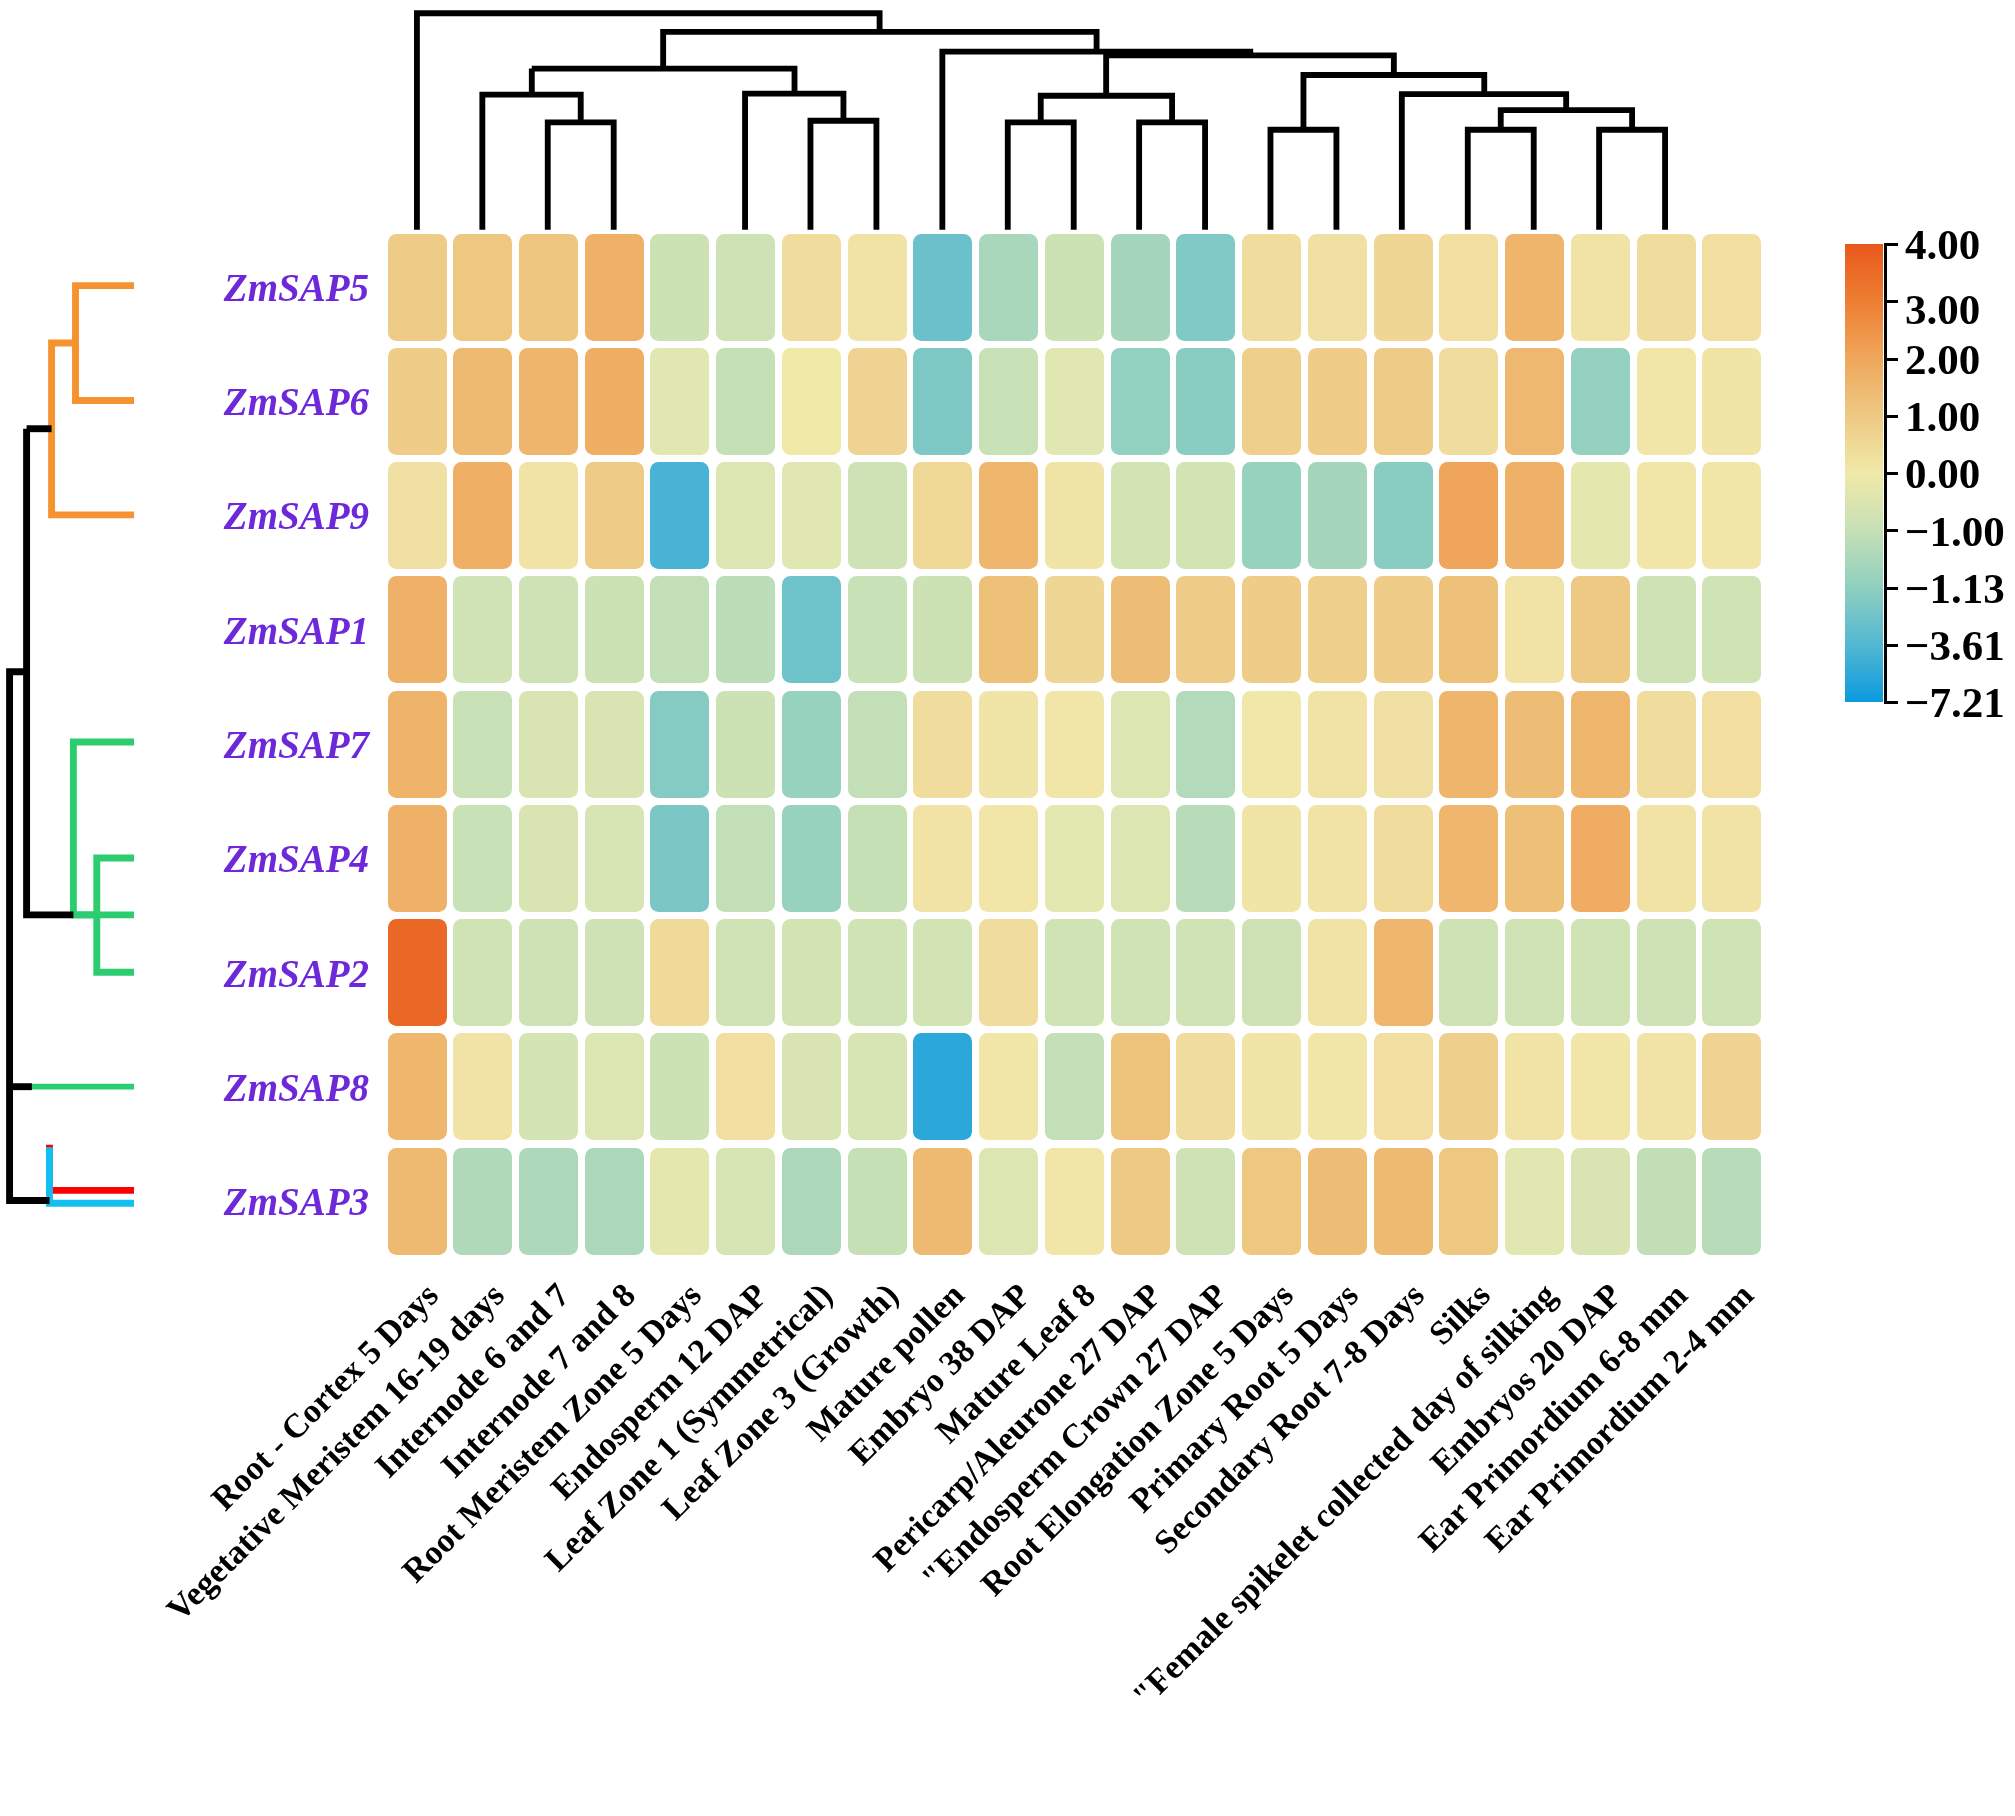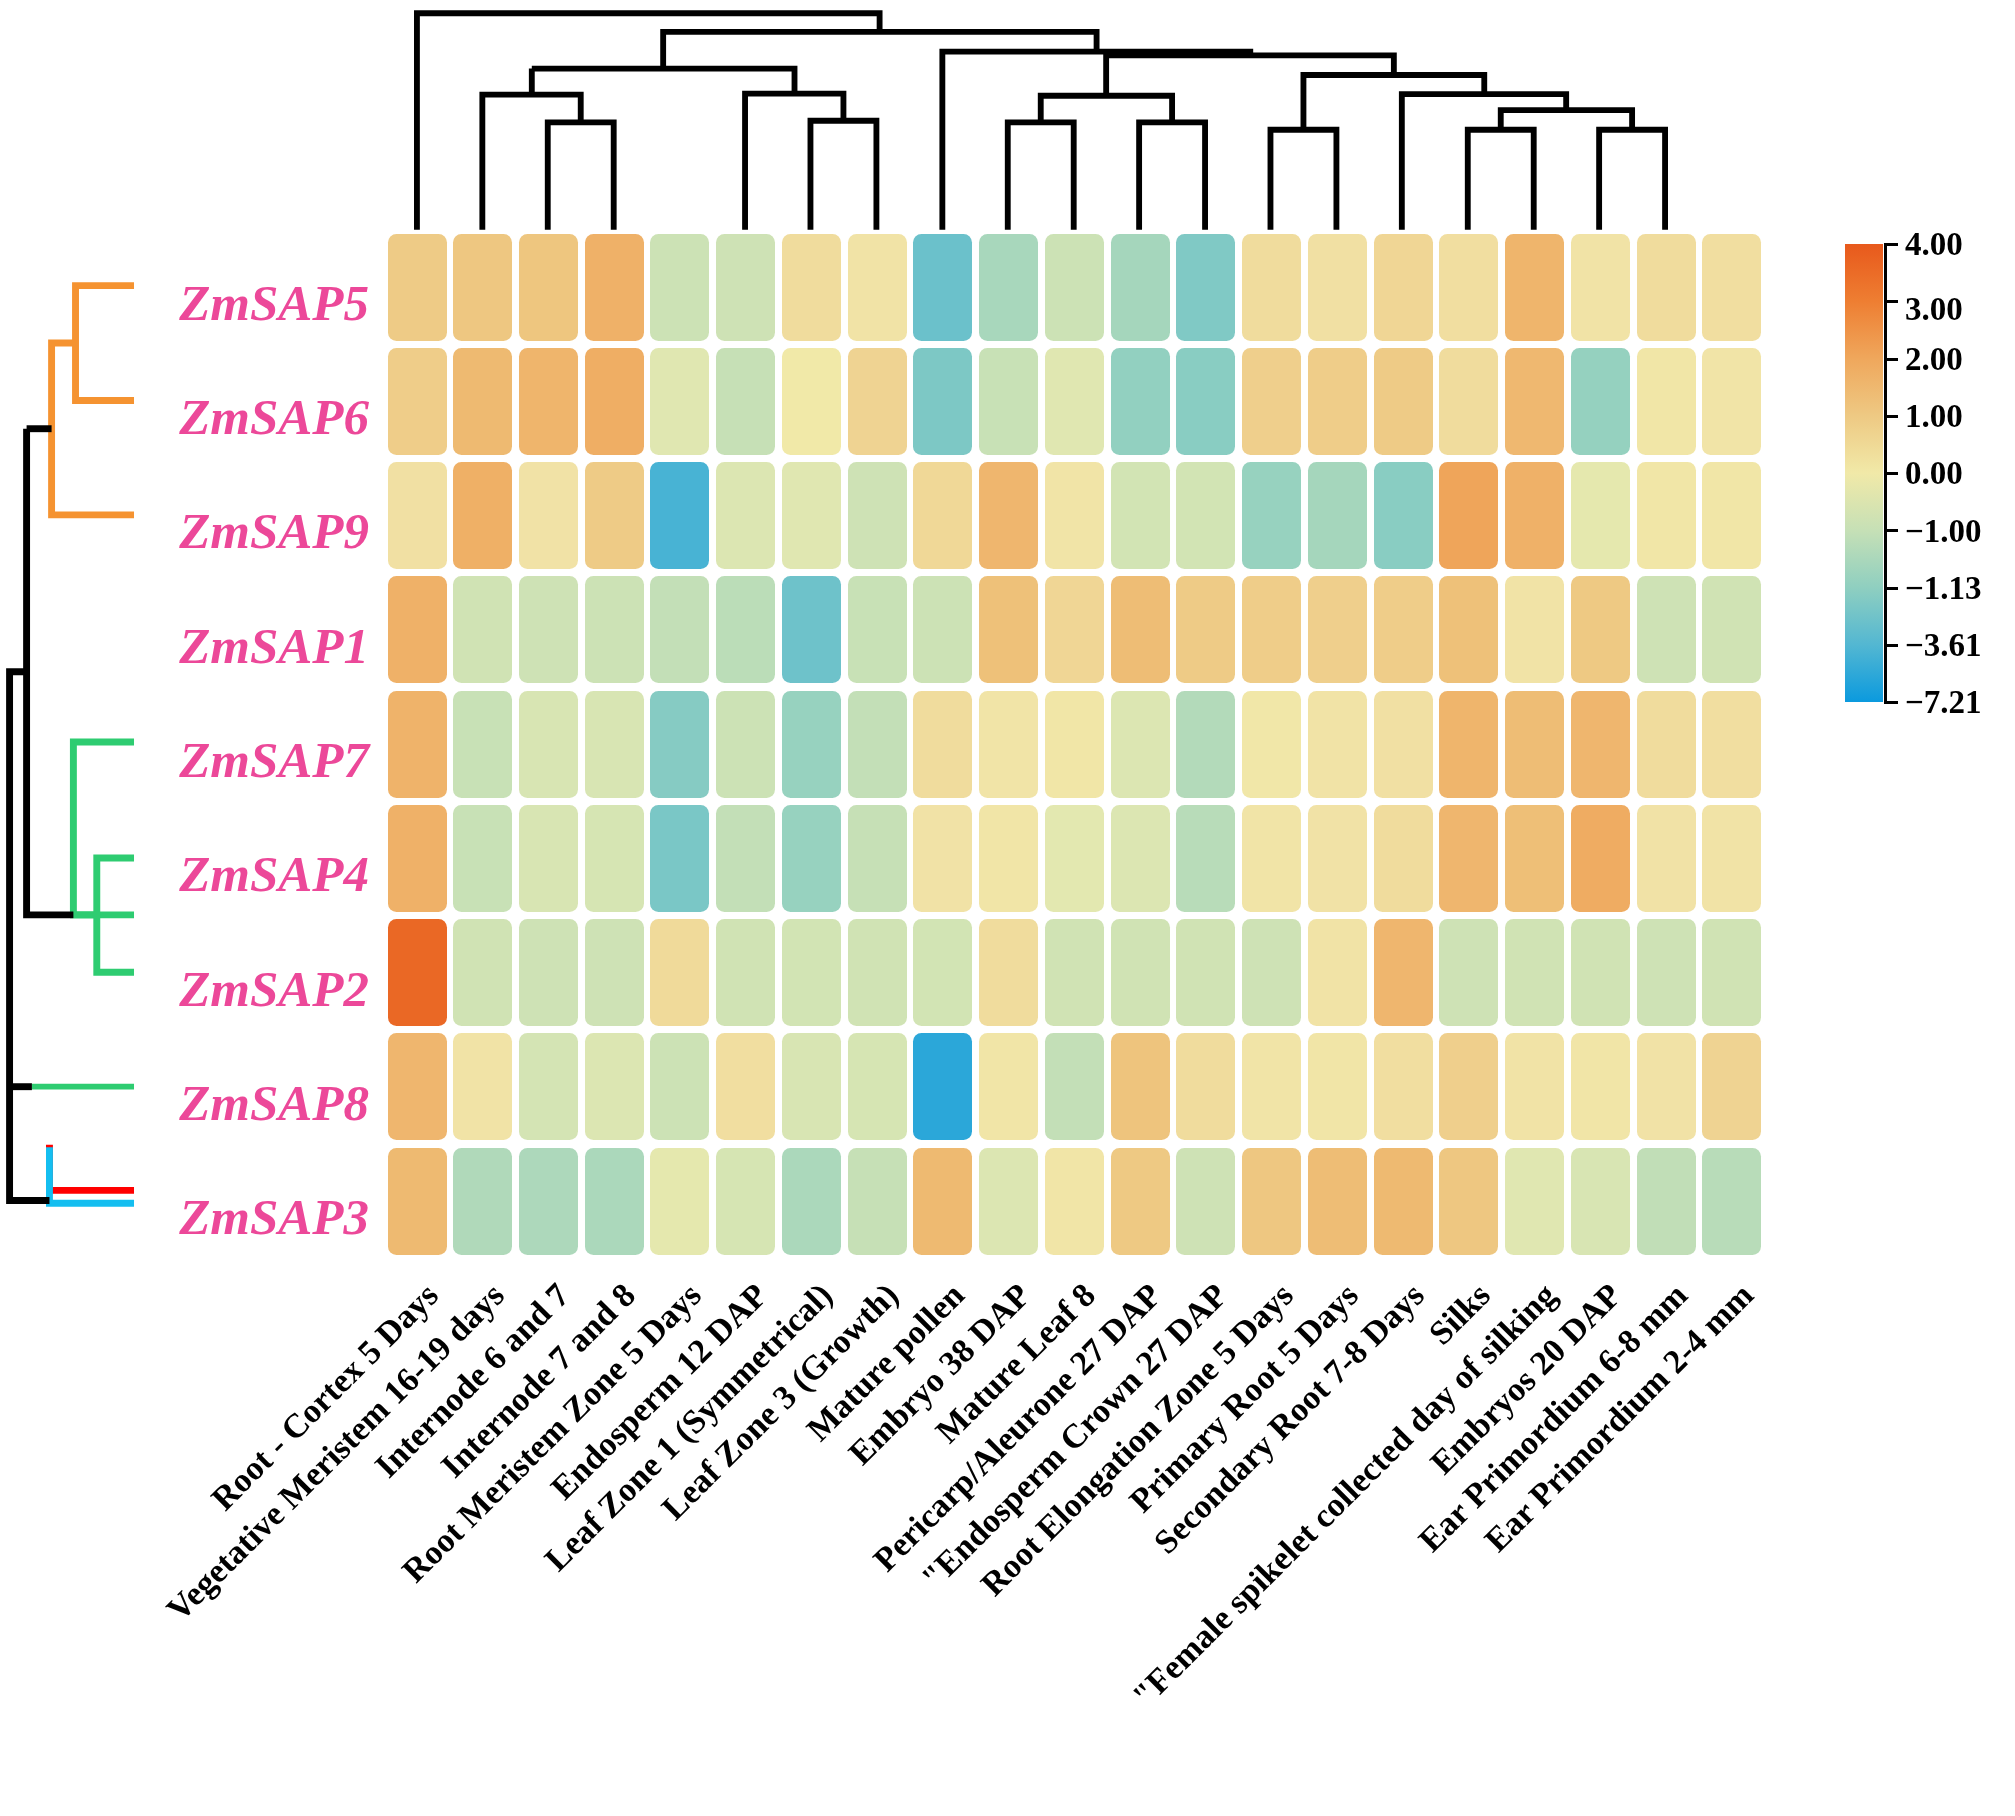--- a/index.html
+++ b/index.html
@@ -15,25 +15,24 @@
   #row-dendro{left:0;top:0;width:2015px;height:1817px;}
 
   
   #heat{position:absolute;left:384px;top:230px;width:1381px;height:1029px;}
   .hcell{position:absolute;border-radius:8.5px;}
 
   
   .rowlab{
     position:absolute;
     font-style:italic;font-weight:bold;
-    font-size:51px;color:#ec4899;
+    font-size:39px;color:#6d28d9;
     white-space:nowrap;
     text-align:right;
     transform:translateY(-50%);
-    margin-top:16px;
   }
 
   
   .collab{
     position:absolute;
     font-weight:bold;
     font-size:34px;color:#000;
     white-space:nowrap;
     transform-origin:left top;
     transform:rotate(-45deg);
@@ -54,21 +53,21 @@
       #eec983 37.5%,
       #f1e9a8 50%,
       #c6e0b6 62.5%,
       #8fcfc0 75%,
       #53b7d2 87.5%,
       #0b9ade 100%);
   }
   #cbar-axis{position:absolute;left:1884px;top:244px;width:16px;height:458px;}
   .tickline{position:absolute;left:0;width:14px;height:2.7px;background:#000;}
   .ticklabel{
-    position:absolute;left:21px;font-weight:bold;font-size:33px;color:#000;
+    position:absolute;left:21px;font-weight:bold;font-size:43px;color:#000;
     transform:translateY(-50%);white-space:nowrap;
   }
 </style>
 </head>
 <body>
 
 <div id="stage">
 
   <svg id="col-dendro" class="dendro" viewBox="0 0 3789 440" preserveAspectRatio="none">
     <g fill="none" stroke="#000" stroke-width="11" stroke-linecap="butt">

